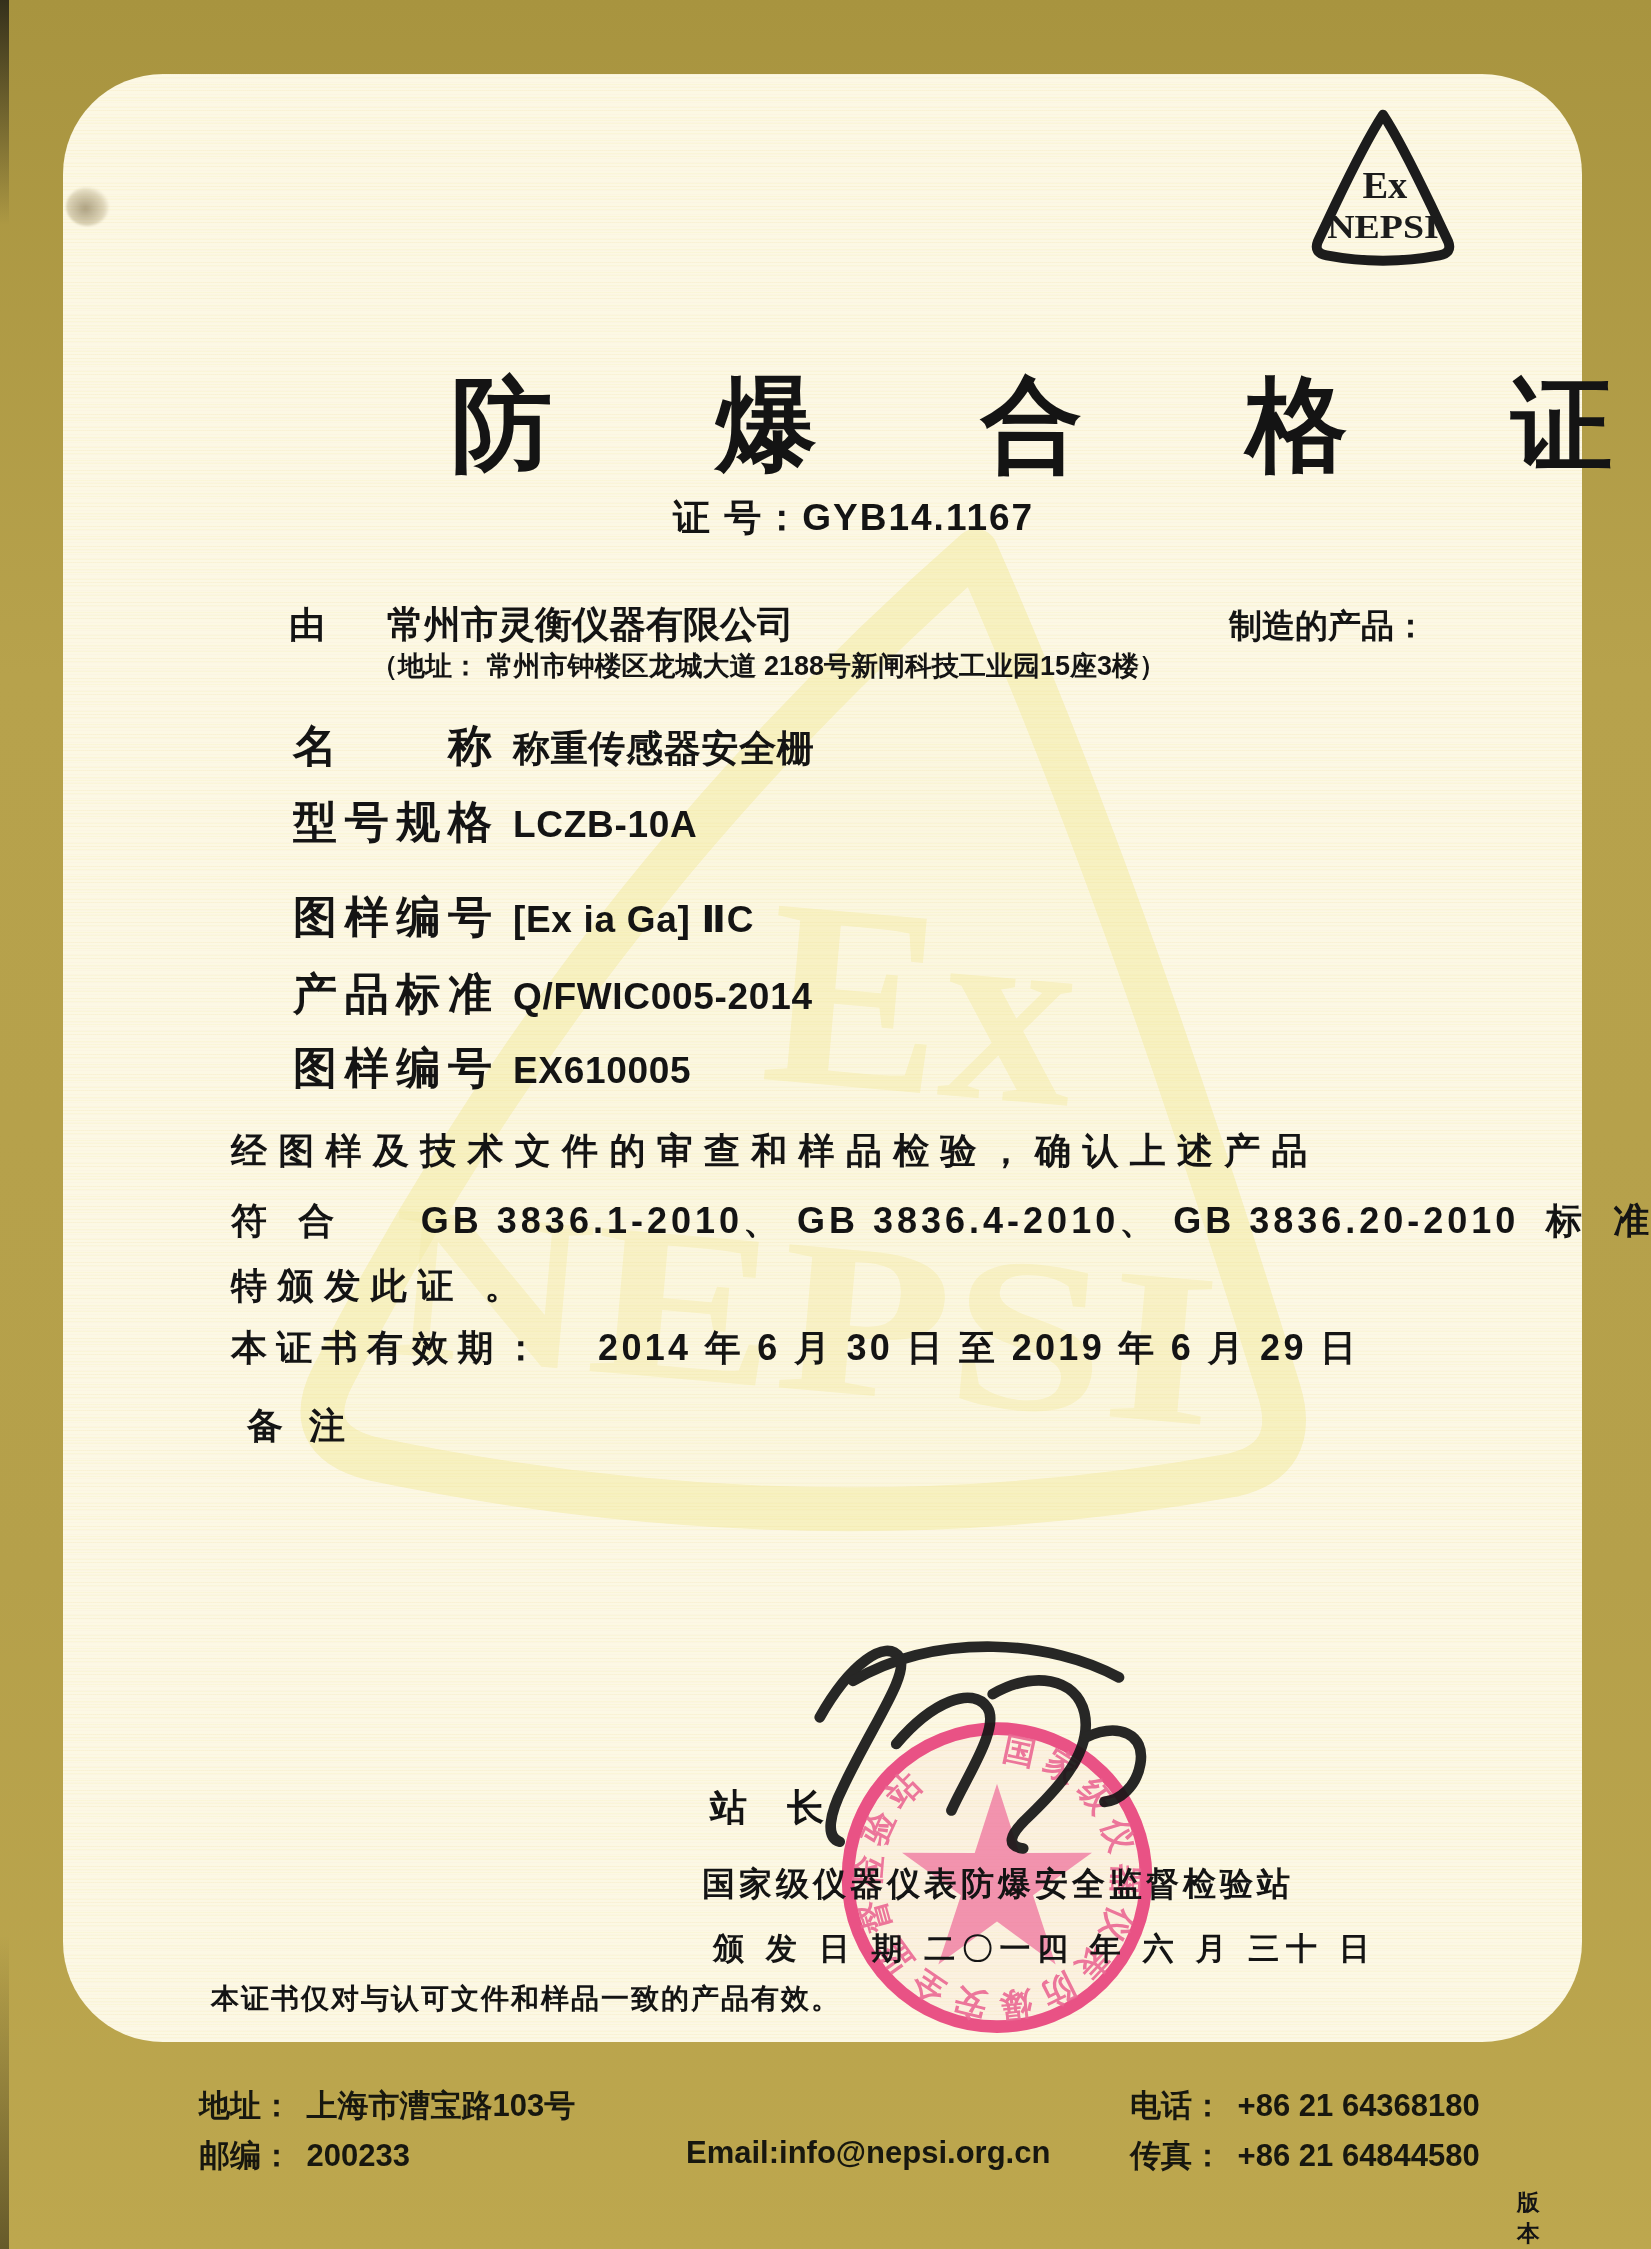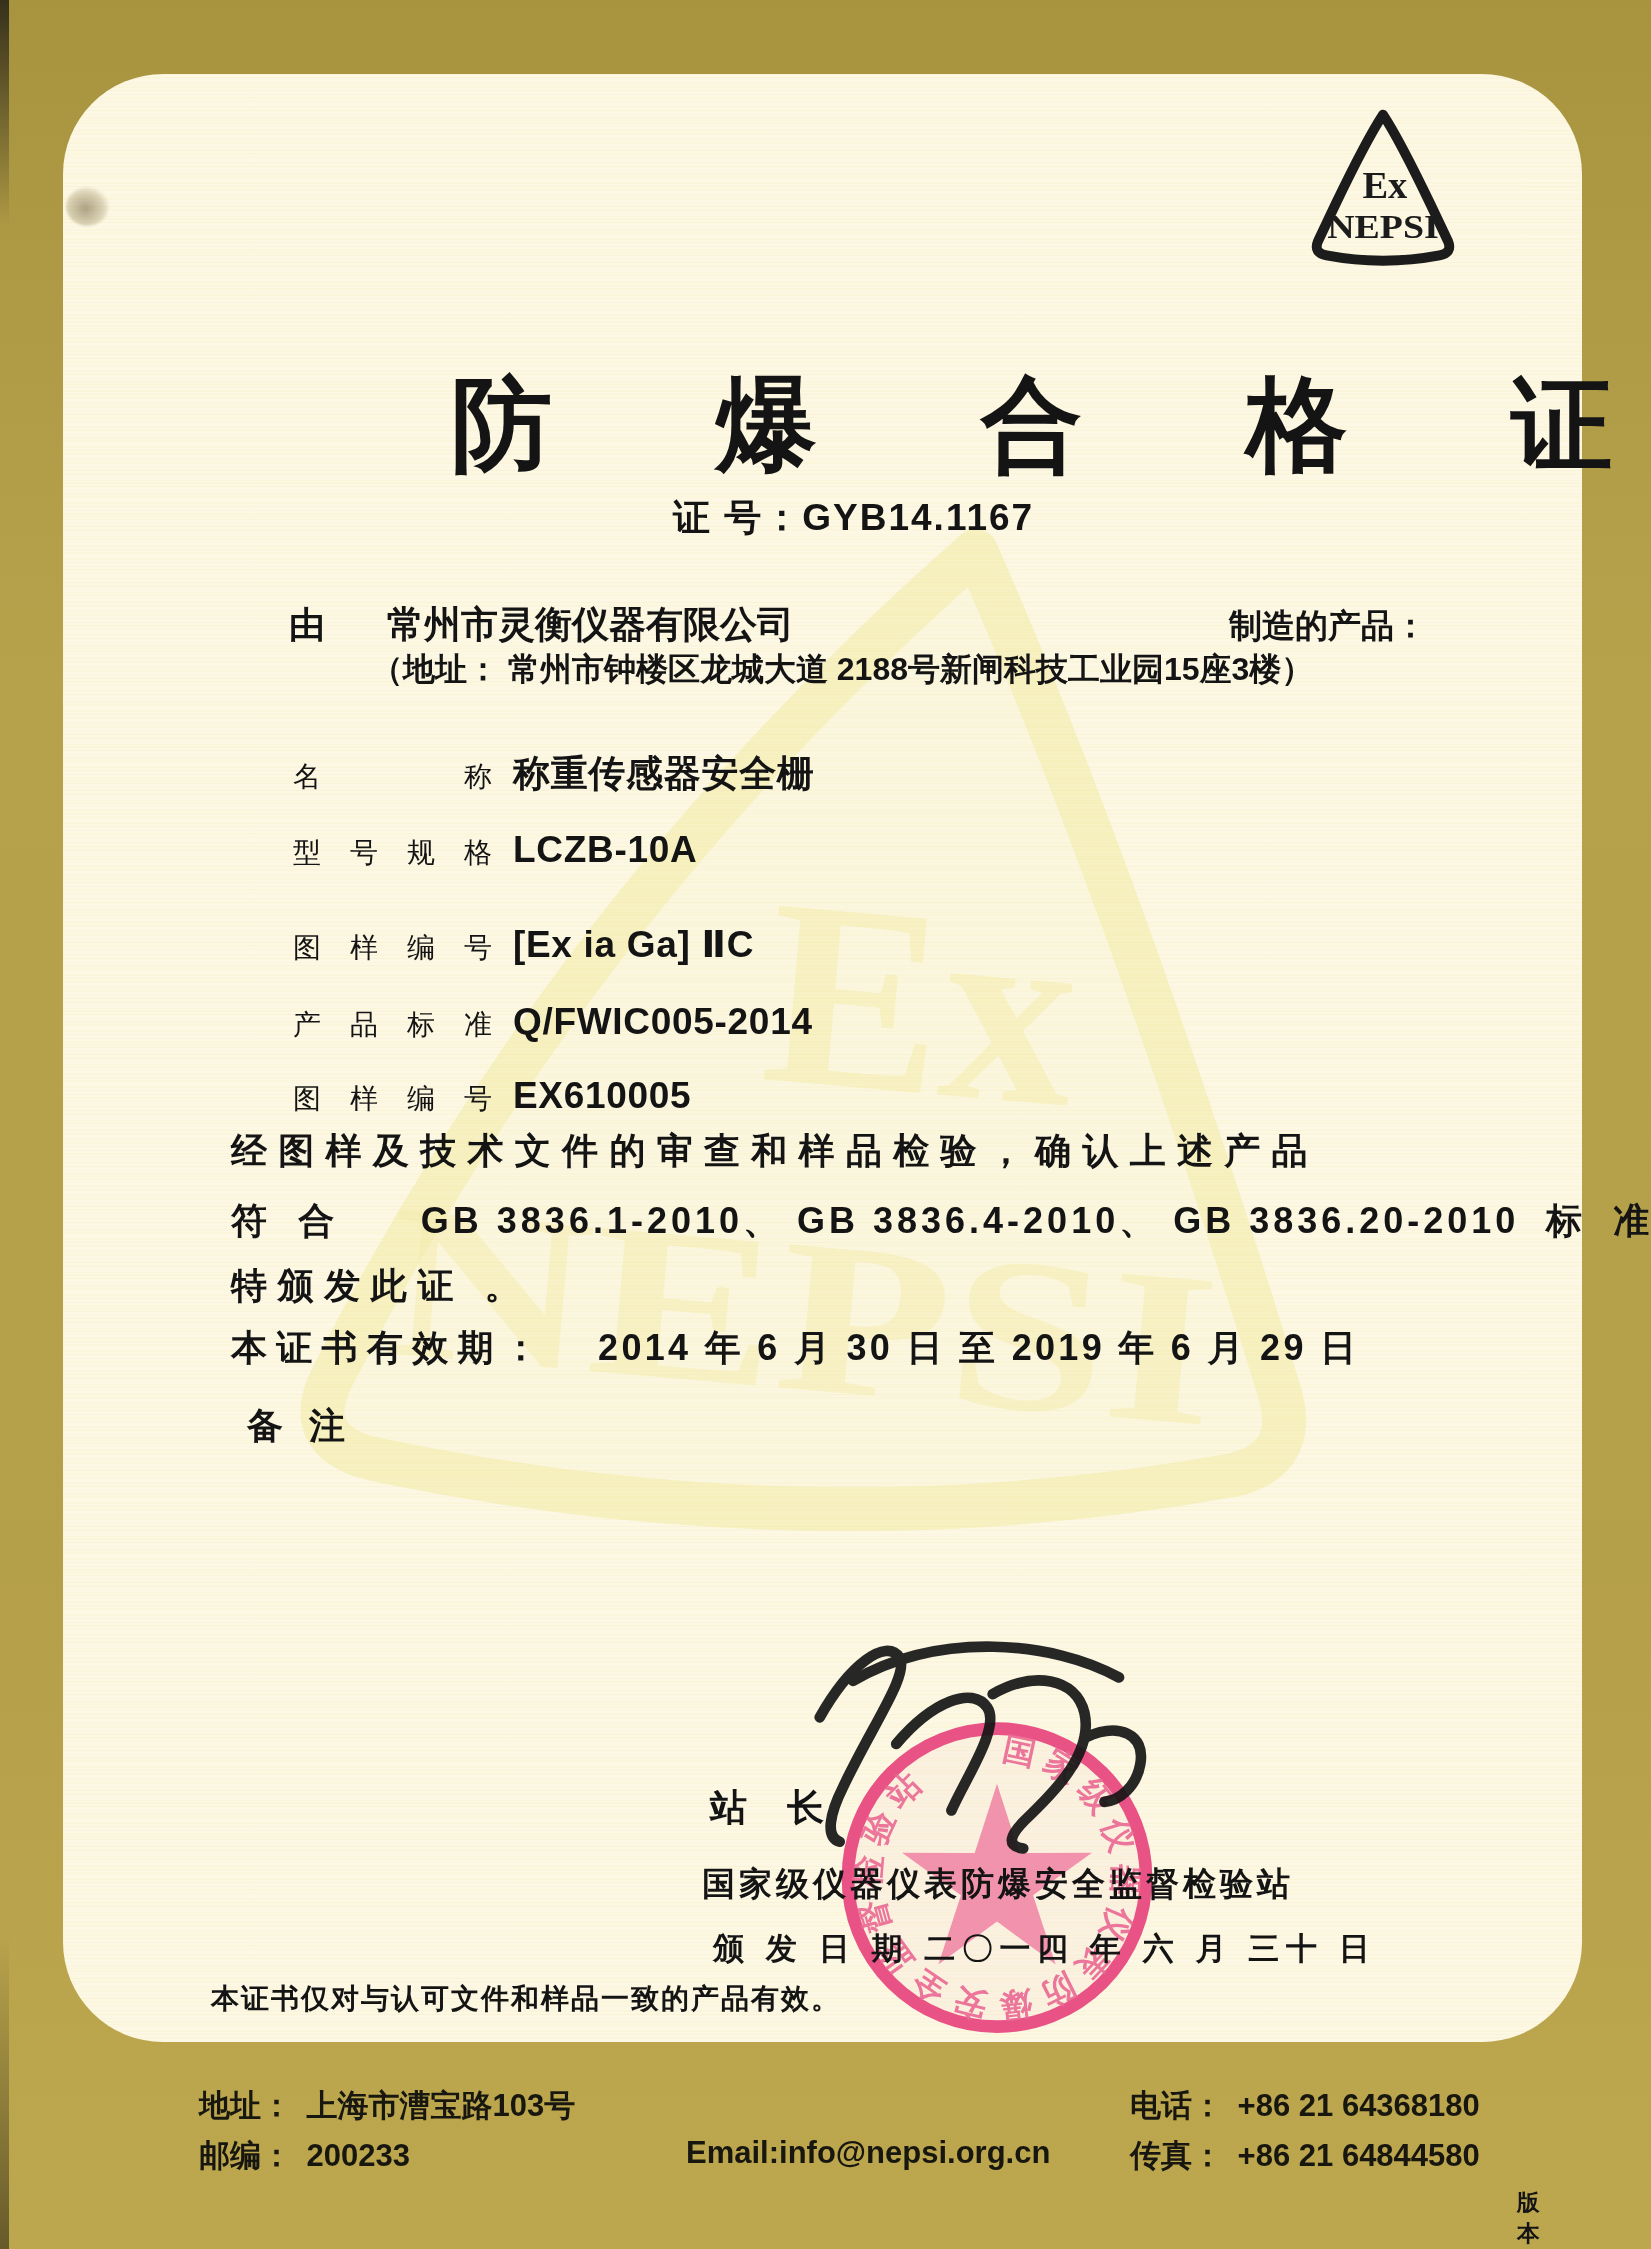--- a/index.html
+++ b/index.html
@@ -46,24 +46,24 @@
     transform:scaleY(1.02);
   }
   .cert-no {
     position:absolute; left:673px; top:493px; z-index:4;
     font-size:37px; font-weight:700; letter-spacing:2px; white-space:nowrap;
   }
   .row-manu { position:absolute; left:289px; top:600px; width:1170px; z-index:4; white-space:nowrap; }
   .row-manu .by { font-size:36px; font-weight:700; }
   .row-manu .company { font-size:37px; font-weight:700; margin-left:59px; }
   .made-label { position:absolute; left:1229px; top:604px; z-index:4; font-size:33px; font-weight:700; white-space:nowrap; }
-  .row-addr { position:absolute; left:371px; top:648px; z-index:4; font-size:32px; font-weight:700; white-space:nowrap; }
+  .row-addr { position:absolute; left:371px; top:648px; z-index:4; font-size:27px; font-weight:700; white-space:nowrap; }
 
   .frow { position:absolute; left:293px; z-index:4; white-space:nowrap; }
-  .frow .flabel { display:inline-block; width:199px; font-size:28px; font-weight:400; text-align:justify; text-align-last:justify; vertical-align:baseline;margin-top:41px; }
+  .frow .flabel { display:inline-block; width:199px; font-size:44px; font-weight:700; text-align:justify; text-align-last:justify; vertical-align:baseline; }
   .frow .fvalue { font-size:37px; font-weight:700; margin-left:18px; letter-spacing:0.7px; }
   .frow.f0 { top:717px; } .frow.f1 { top:793px; } .frow.f2 { top:888px; }
   .frow.f3 { top:965px; } .frow.f4 { top:1039px; }
 
   .para { position:absolute; left:231px; z-index:4; font-size:36px; font-weight:700; white-space:nowrap; }
   .p1 { top:1127px; letter-spacing:11.3px; }
   .p2 { top:1197px; letter-spacing:4px; }
   .p2 .gap1 { display:inline-block; width:76px; }
   .p2 .gap2 { display:inline-block; width:26.6px; }
   .p2 .prefix, .p2 .suffix { letter-spacing:10.6px; }

